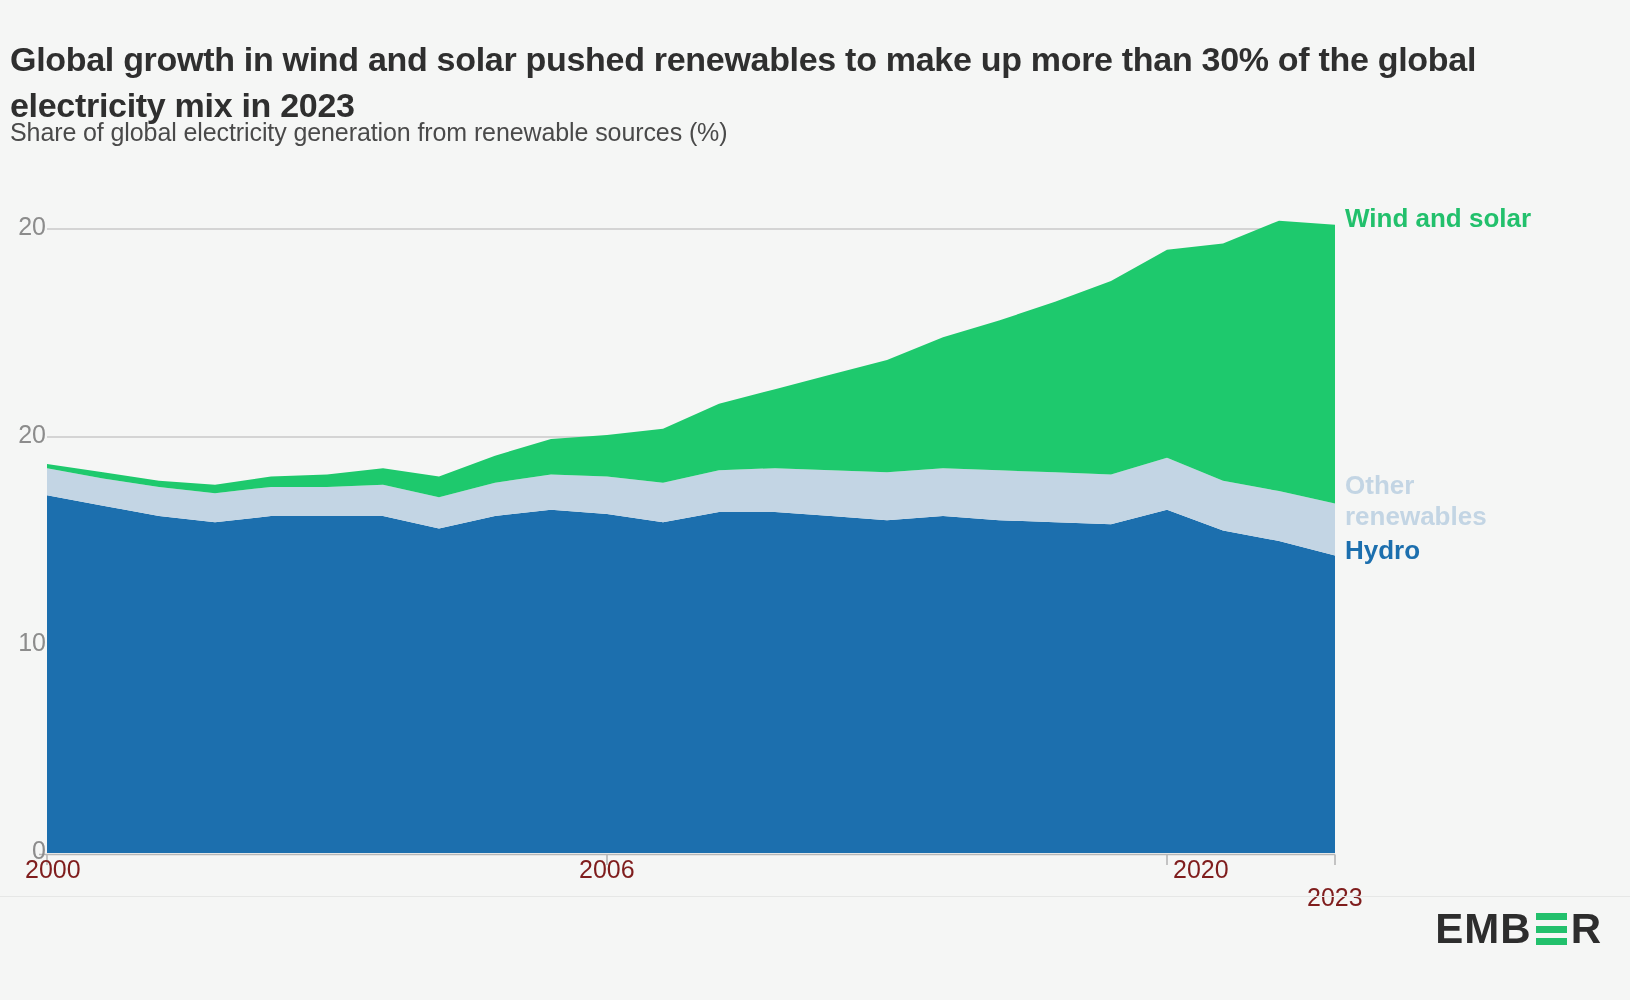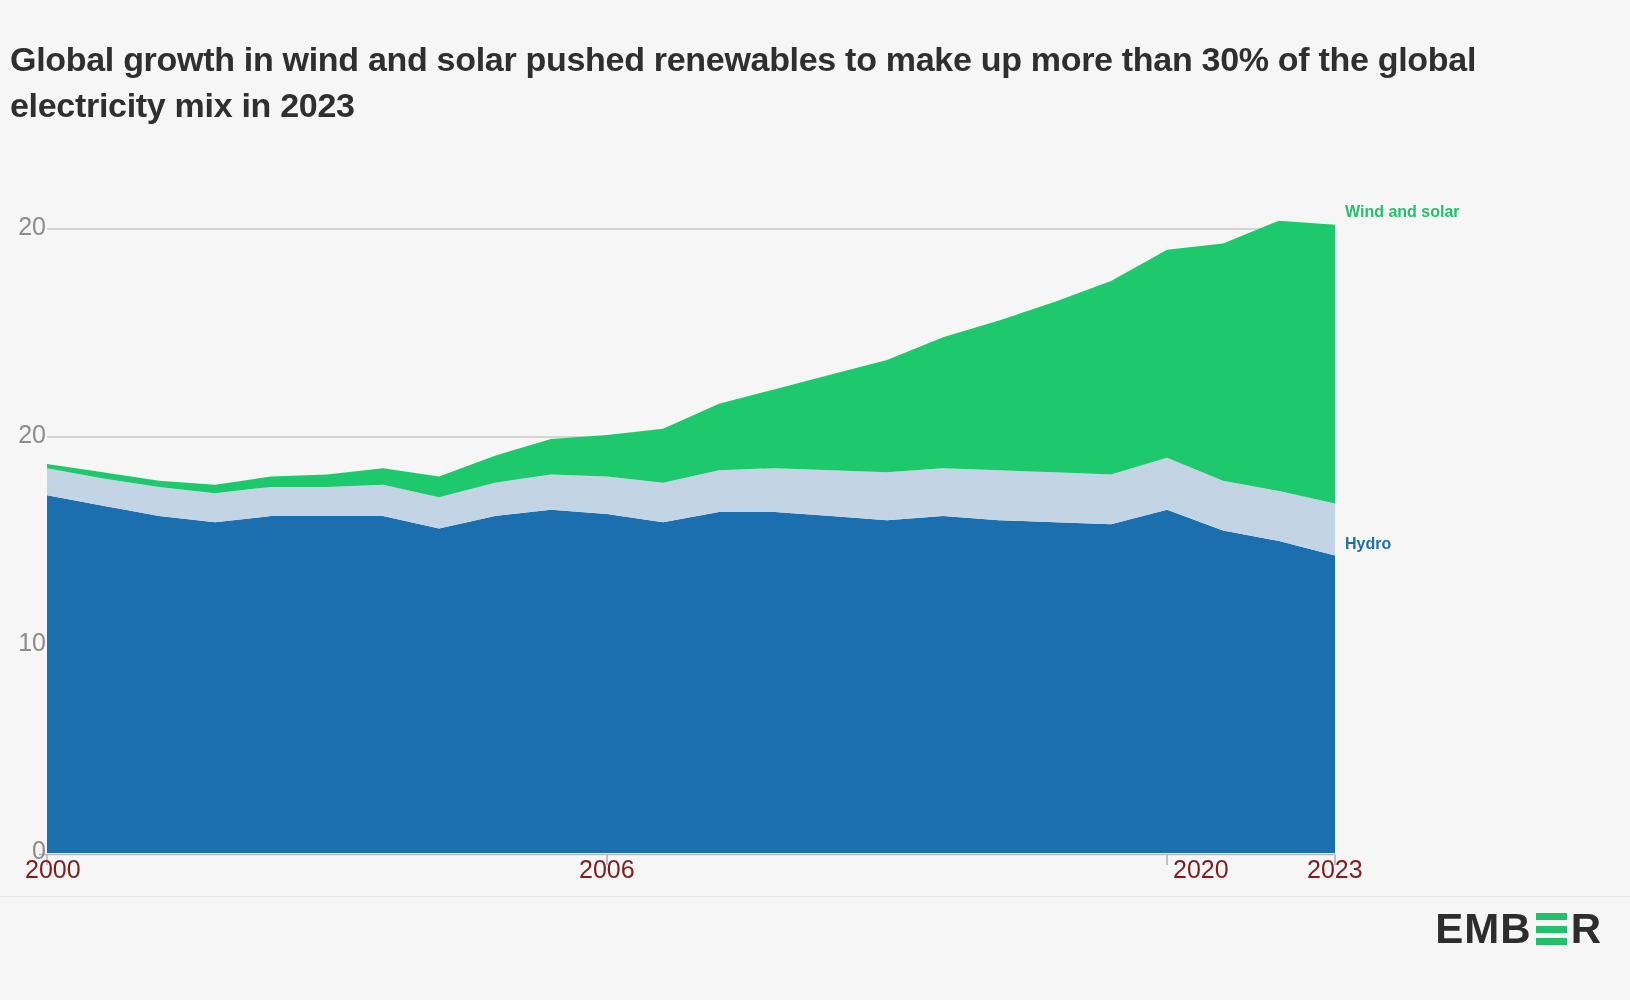--- a/index.html
+++ b/index.html
@@ -61,21 +61,21 @@
     width: 46px;
   }
   .xlabel {
     position: absolute;
     font-size: 25px;
     color: #7f1d1d;
     top: 855px;
   }
   .legend-label {
     position: absolute;
-    font-size: 16px;
+    font-size: 26px;
     font-weight: 700;
     line-height: 1.18;
   }
   .legend-wind { color: #22c06c; left: 1345px; top: 203px; }
   .legend-other { color: #c3d5e4; left: 1345px; top: 470px; width: 150px;}
   .legend-hydro { color: #1c6fae; left: 1345px; top: 535px; }
   .source {
     position: absolute;
     left: 12px;
     top: 922px;
@@ -120,20 +120,21 @@
     height: 1px;
     background: #e6e7e6;
   }
 </style>
 </head>
 <body>
 
 <div class="page">
 
   <div class="title">Global growth in wind and solar pushed renewables to make up more than 30% of the global electricity mix in 2023</div>
+  <div class="subtitle">Share of global electricity generation from renewable sources (%)</div>
 
   <div class="chart-area">
     <svg class="chart-svg" id="chart-svg" width="1630" height="700">
         <line x1="47" x2="1335" y1="257" y2="257" stroke="#c9c9c9" stroke-width="1.6"></line>
         <line x1="47" x2="1335" y1="49" y2="49" stroke="#c9c9c9" stroke-width="1.6"></line>
         <path d="M47,315.24 L103,325.64000000000004 L159,336.04 L215,342.28 L271,336.04 L327,336.04 L383,336.04 L439,348.52000000000004 L495,336.04 L551,329.8 L607,333.96 L663,342.28 L719,331.88000000000005 L775,331.88000000000005 L831,336.04 L887,340.2 L943,336.04 L999,340.2 L1055,342.28 L1111,344.35999999999996 L1167,329.8 L1223,350.6 L1279,361 L1335,375.56 L1335,673 L1279,673 L1223,673 L1167,673 L1111,673 L1055,673 L999,673 L943,673 L887,673 L831,673 L775,673 L719,673 L663,673 L607,673 L551,673 L495,673 L439,673 L383,673 L327,673 L271,673 L215,673 L159,673 L103,673 L47,673 Z" fill="#1c6fae"></path>
         <path d="M47,288.2 L103,298.6 L159,306.9200000000001 L215,313.15999999999997 L271,306.9200000000001 L327,306.9200000000001 L383,304.84000000000003 L439,317.31999999999994 L495,302.76 L551,294.44 L607,296.5199999999999 L663,302.76 L719,290.28000000000003 L775,288.2 L831,290.28000000000003 L887,292.35999999999996 L943,288.2 L999,290.28000000000003 L1055,292.35999999999996 L1111,294.44 L1167,277.8 L1223,300.68000000000006 L1279,311.08000000000004 L1335,323.56 L1335,375.56 L1279,361 L1223,350.6 L1167,329.8 L1111,344.35999999999996 L1055,342.28 L999,340.2 L943,336.04 L887,340.2 L831,336.04 L775,331.88000000000005 L719,331.88000000000005 L663,342.28 L607,333.96 L551,329.8 L495,336.04 L439,348.52000000000004 L383,336.04 L327,336.04 L271,336.04 L215,342.28 L159,336.04 L103,325.64000000000004 L47,315.24 Z" fill="#c3d5e4"></path>
         <path d="M47,284.04 L103,292.35999999999996 L159,300.68000000000006 L215,304.84000000000003 L271,296.5200000000001 L327,294.44 L383,288.2 L439,296.5199999999999 L495,275.71999999999997 L551,259.08000000000004 L607,254.91999999999996 L663,248.67999999999995 L719,223.72000000000008 L775,209.15999999999997 L831,194.60000000000002 L887,180.03999999999996 L943,157.15999999999997 L999,140.5200000000001 L1055,121.79999999999995 L1111,101 L1167,69.79999999999995 L1223,63.56000000000006 L1279,40.680000000000064 L1335,44.83999999999992 L1335,323.56 L1279,311.08000000000004 L1223,300.68000000000006 L1167,277.8 L1111,294.44 L1055,292.35999999999996 L999,290.28000000000003 L943,288.2 L887,292.35999999999996 L831,290.28000000000003 L775,288.2 L719,290.28000000000003 L663,302.76 L607,296.5199999999999 L551,294.44 L495,302.76 L439,317.31999999999994 L383,304.84000000000003 L327,306.9200000000001 L271,306.9200000000001 L215,313.15999999999997 L159,306.9200000000001 L103,298.6 L47,288.2 Z" fill="#1ec96d"></path>
         <line x1="39" x2="1335" y1="674.5" y2="674.5" stroke="#b7b7b7" stroke-width="1.6"></line>
         <line x1="47" x2="47" y1="674.5" y2="685" stroke="#b7b7b7" stroke-width="1.6"></line>
@@ -144,23 +145,24 @@
   </div>
 
   <div class="ylabel" id="yl0" style="top: 836px; left: 0px;">0</div>
   <div class="ylabel" id="yl1" style="top: 628px; left: 0px;">10</div>
   <div class="ylabel" id="yl2" style="top: 420px; left: 0px;">20</div>
   <div class="ylabel" id="yl3" style="top: 212px; left: 0px;">20</div>
 
   <div class="xlabel" id="xl0" style="left: 25px;">2000</div>
   <div class="xlabel" id="xl1" style="left: 579px;">2006</div>
   <div class="xlabel" id="xl2" style="left: 1139px; margin-left: 34px;">2020</div>
-  <div class="xlabel" id="xl3" style="left: 1307px;">2023</div>
+  <div class="xlabel" id="xl3" style="left: 1307px; margin-top: 28px;">2023</div>
 
   <div class="legend-label legend-wind">Wind and solar</div>
+  <div class="legend-label legend-other"><span>Other</span><br><span>renewables</span></div>
   <div class="legend-label legend-hydro">Hydro</div>
 
   <div class="footer-sep"></div>
 
   <div class="logo">
     <span class="logo-text">EMB</span>
     <span class="logo-e">
         <span></span>
         <span></span>
         <span></span>

